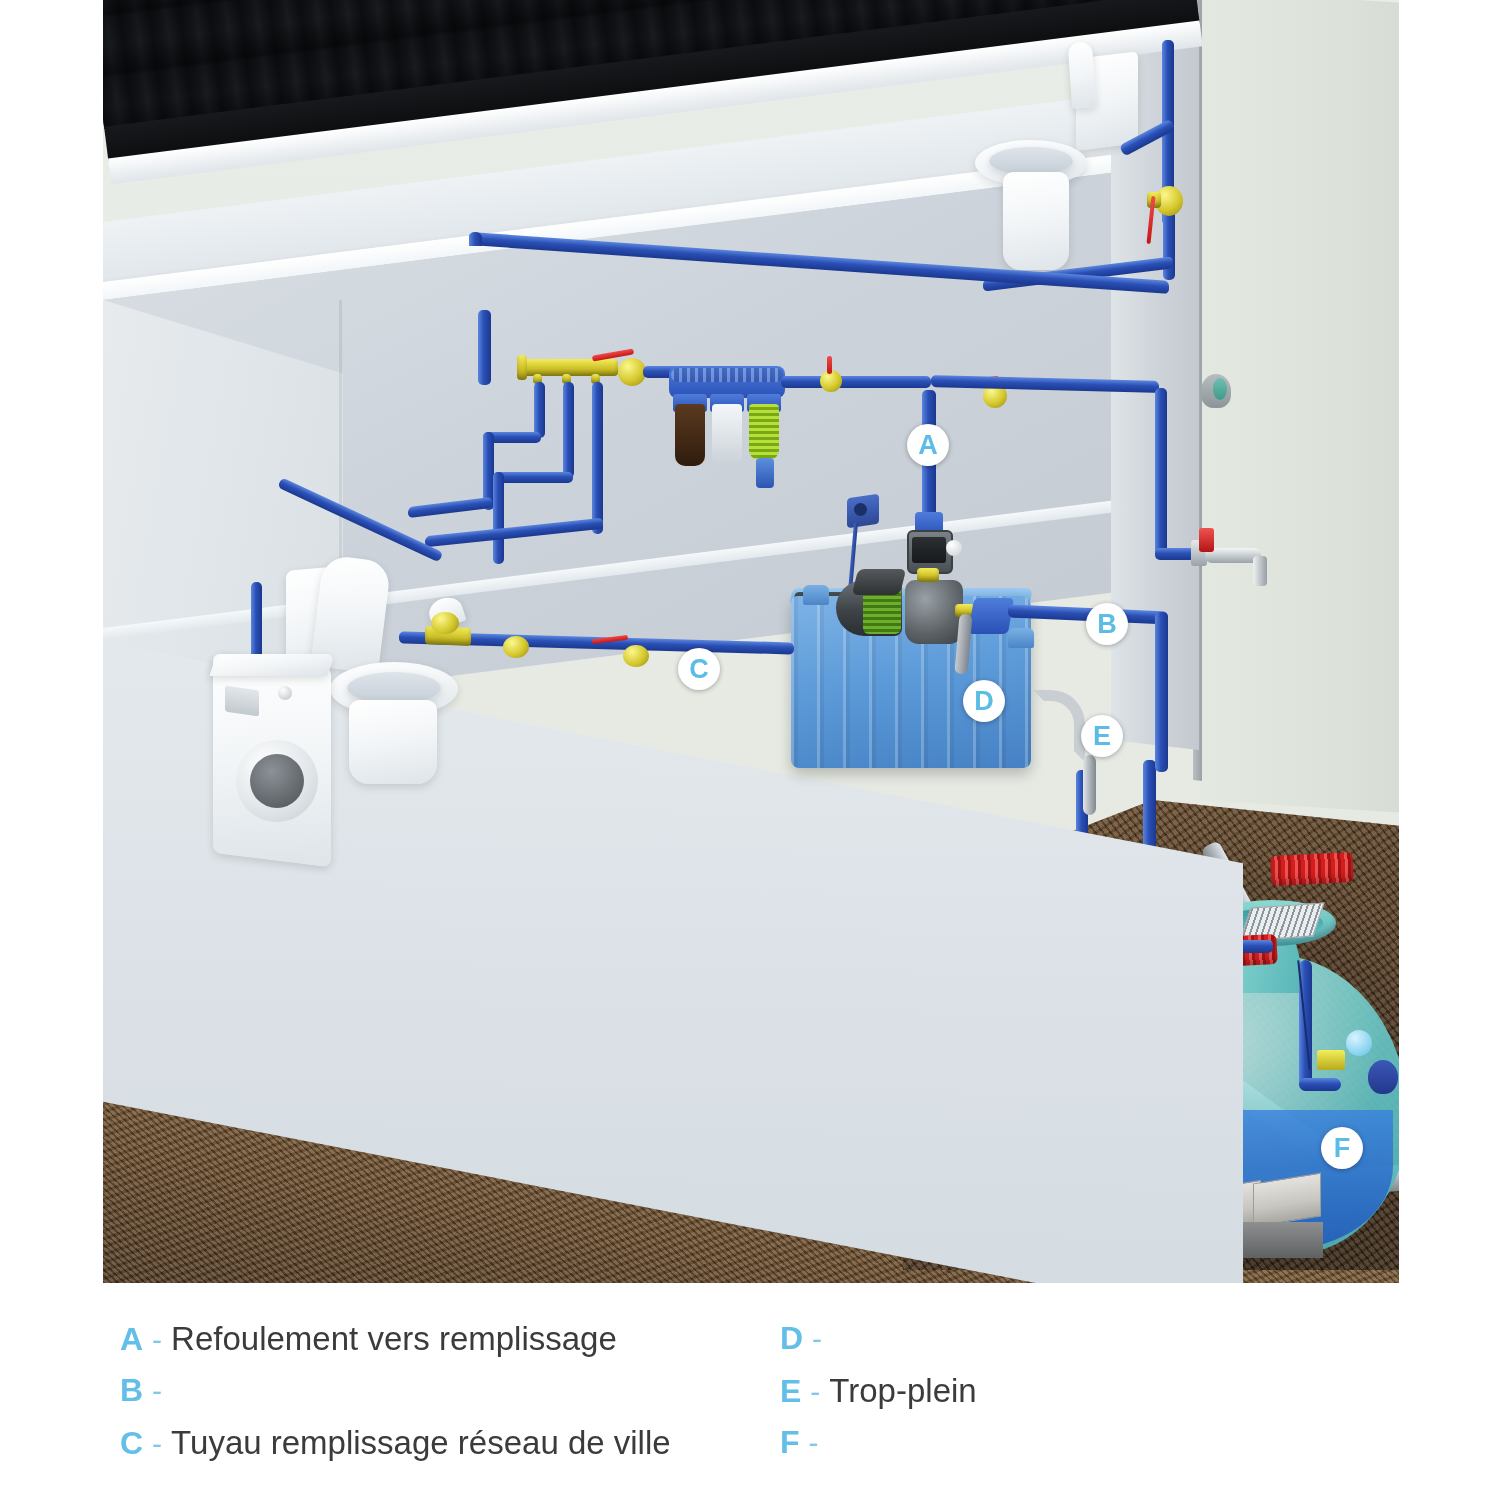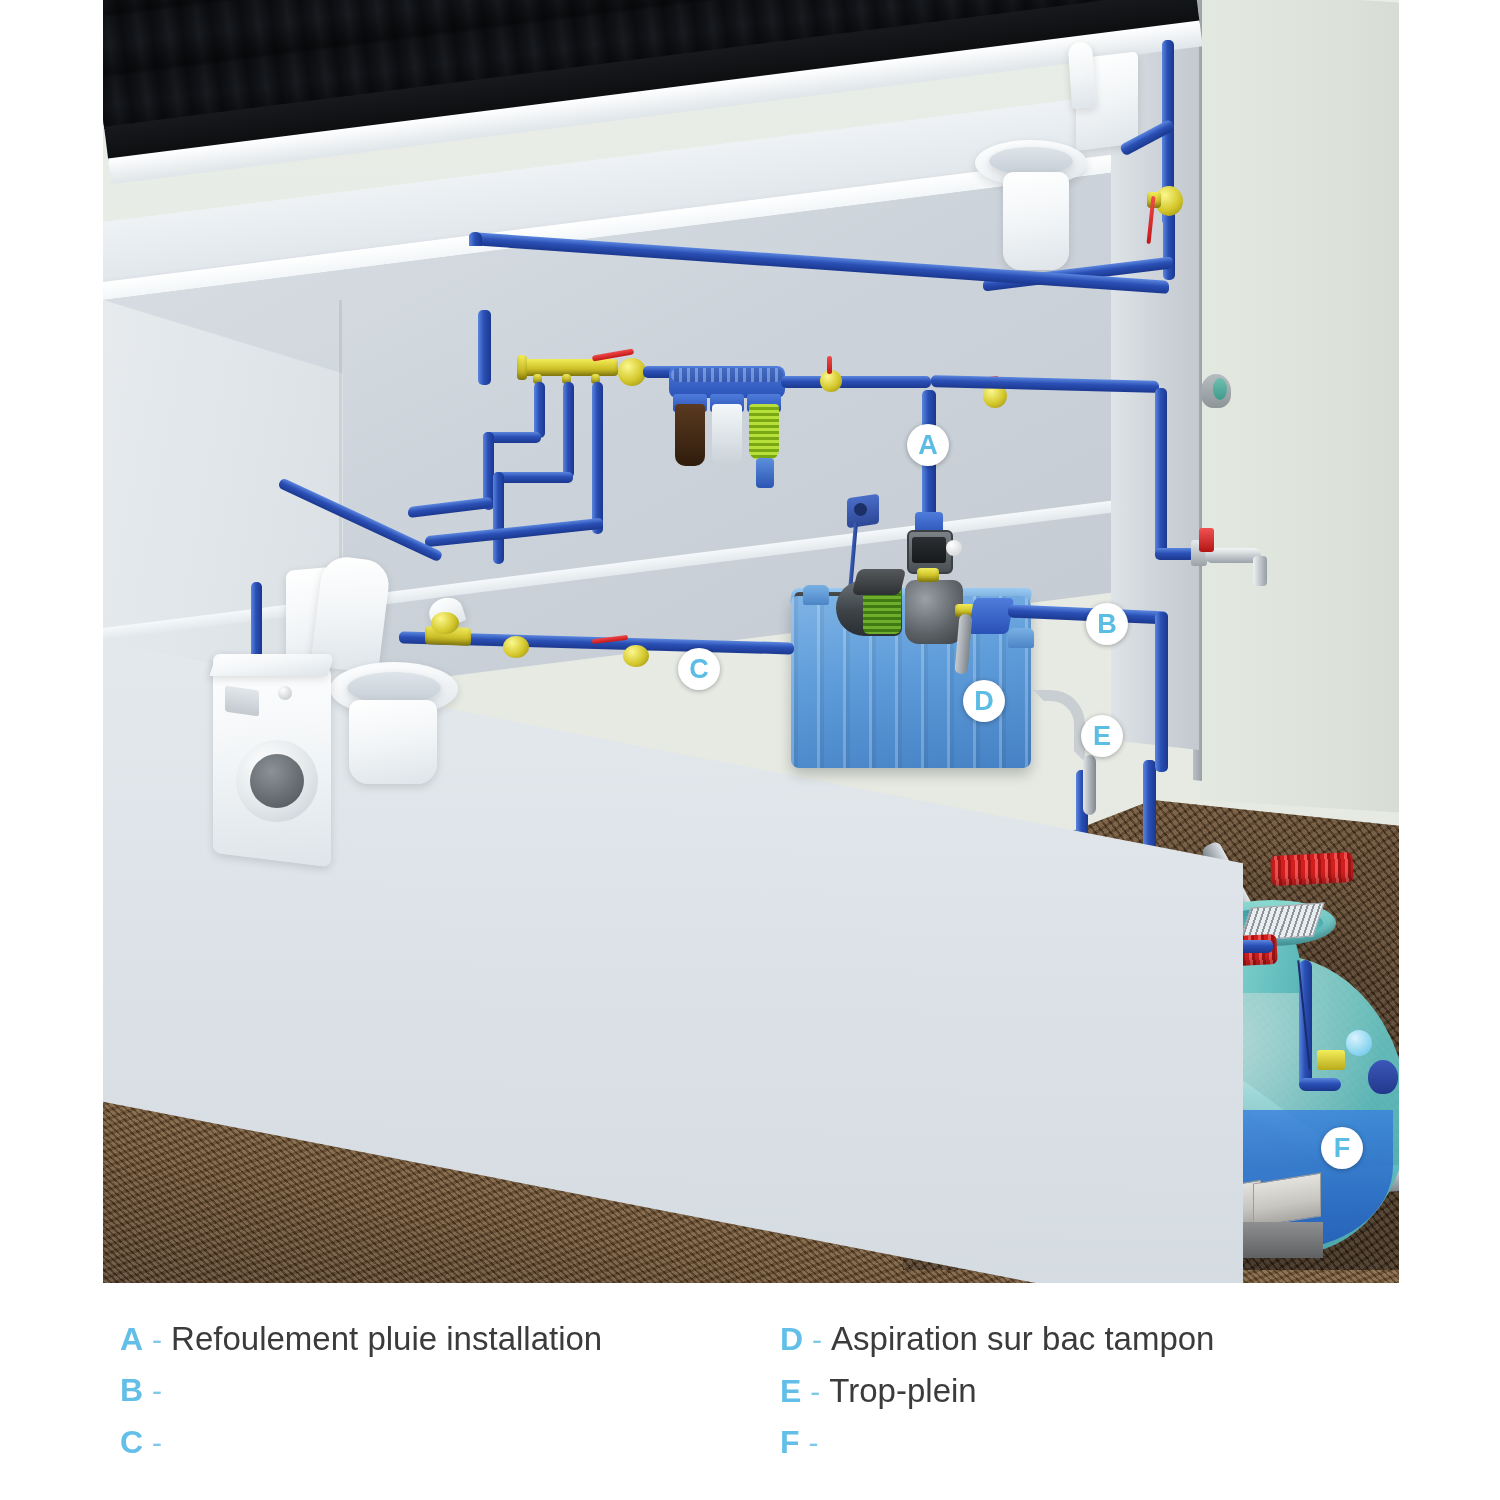--- a/index.html
+++ b/index.html
@@ -641,41 +641,41 @@
 
   </div>
 
   <div id="legend">
 
     <div class="legend-col left">
 
       <div class="legend-row">
         <span class="legend-key">A</span>
         <span class="legend-dash">-</span>
-        <span class="legend-label">Refoulement pluie installation</span>
+        <span class="legend-label">Refoulement vers remplissage</span>
       </div>
 
       <div class="legend-row">
         <span class="legend-key">B</span>
         <span class="legend-dash">-</span>
       </div>
 
       <div class="legend-row">
         <span class="legend-key">C</span>
         <span class="legend-dash">-</span>
+        <span class="legend-label">Tuyau remplissage réseau de ville</span>
       </div>
 
     </div>
 
     <div class="legend-col right">
 
       <div class="legend-row">
         <span class="legend-key">D</span>
         <span class="legend-dash">-</span>
-        <span class="legend-label">Aspiration sur bac tampon</span>
       </div>
 
       <div class="legend-row">
         <span class="legend-key">E</span>
         <span class="legend-dash">-</span>
         <span class="legend-label">Trop-plein</span>
       </div>
 
       <div class="legend-row">
         <span class="legend-key">F</span>

